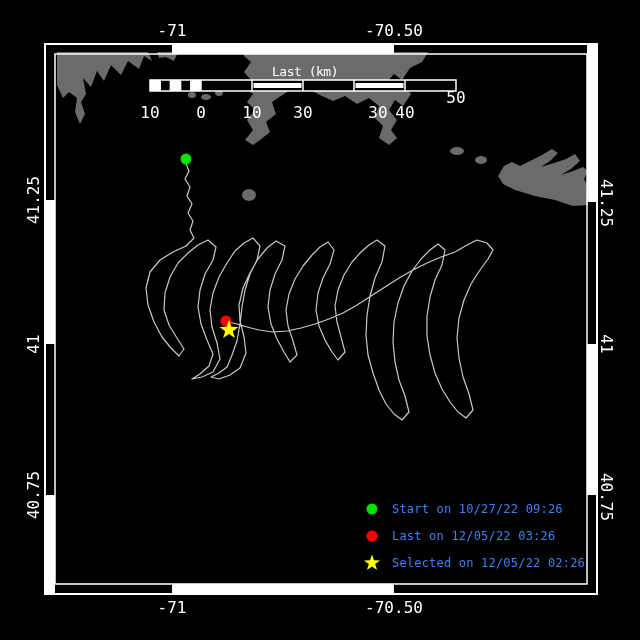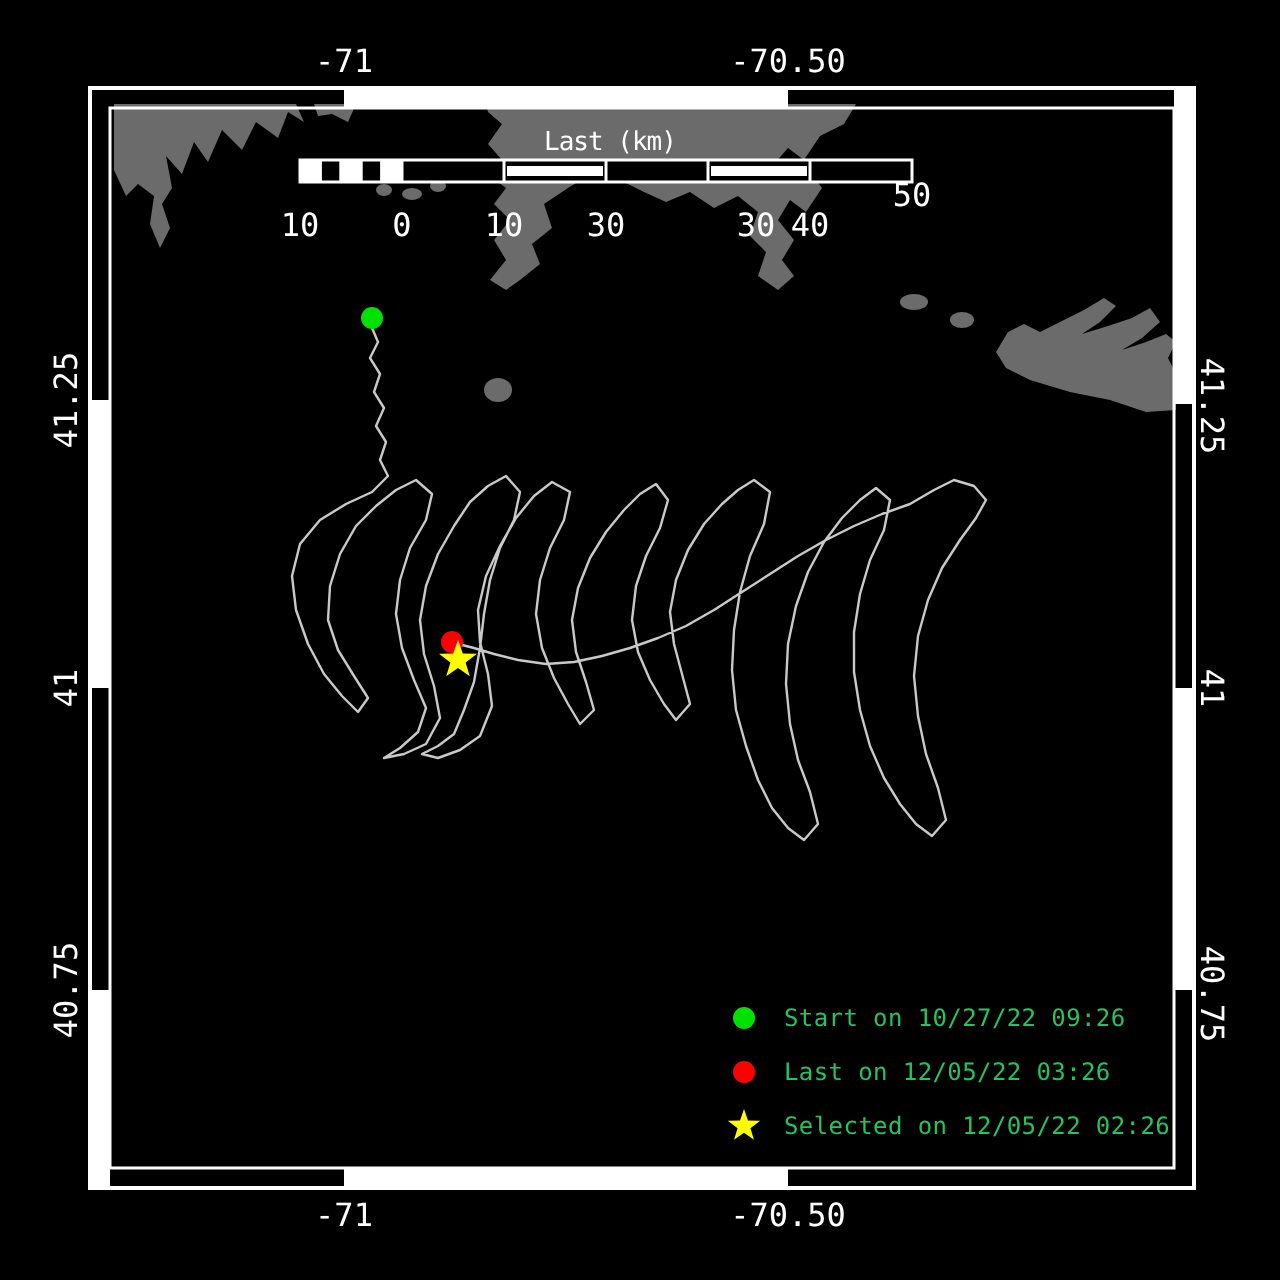--- a/index.html
+++ b/index.html
@@ -9,21 +9,21 @@
   .lbl{position:absolute;color:#fff;white-space:nowrap;
        font-family:"DejaVu Sans Mono","Liberation Mono",monospace;}
   .ax{font-size:16px;transform:translate(-50%,0);}
   .ax-rot-l{font-size:16px;transform:translate(-50%,-50%) rotate(-90deg);}
   .ax-rot-r{font-size:16px;transform:translate(-50%,-50%) rotate(90deg);}
   .sc{font-size:16px;transform:translate(-50%,0);}
   .sc-title{font-size:13px;letter-spacing:-0.5px;transform:translate(-50%,0);}
   #legend{position:absolute;left:362px;top:499px;}
   .leg-row{display:flex;align-items:center;height:20px;margin-bottom:7px;}
   .leg-icon{width:22px;height:20px;margin-right:8px;flex:0 0 22px;}
-  .leg-text{color:#22c55e;font-size:12px;letter-spacing:0.2px;}
+  .leg-text{color:#3b82f6;font-size:12px;letter-spacing:0.2px;}
 </style>
 </head>
 <body>
 
 <div id="screen">
   <svg id="map-svg" width="640" height="640" viewBox="0 0 640 640">
       <rect x="0" y="0" width="640" height="640" fill="#000000"></rect>
       <polygon points="57,85 57,52 148,52 152,61 144,56 139,69 128,61 121,75 111,65 104,81 97,71 91,87 83,78 86,94 81,102 85,114 80,124 75,112 77,98 69,92 63,98" fill="#6b6b6b"></polygon>
       <polygon points="157,52 178,52 174,61 166,57 159,58" fill="#6b6b6b"></polygon>
       <polygon points="243,52 428,52 422,62 410,68 402,80 394,74 387,82 396,90 405,86 411,94 403,106 395,100 389,110 397,120 391,130 397,138 389,145 379,138 383,126 375,118 379,106 369,98 357,104 345,96 333,101 322,96 310,90 297,86 284,94 272,102 276,114 266,122 270,132 260,140 253,145 245,140 253,130 247,120 255,110 247,102 253,94 245,88 251,80 244,72 251,62 244,56" fill="#6b6b6b"></polygon>

